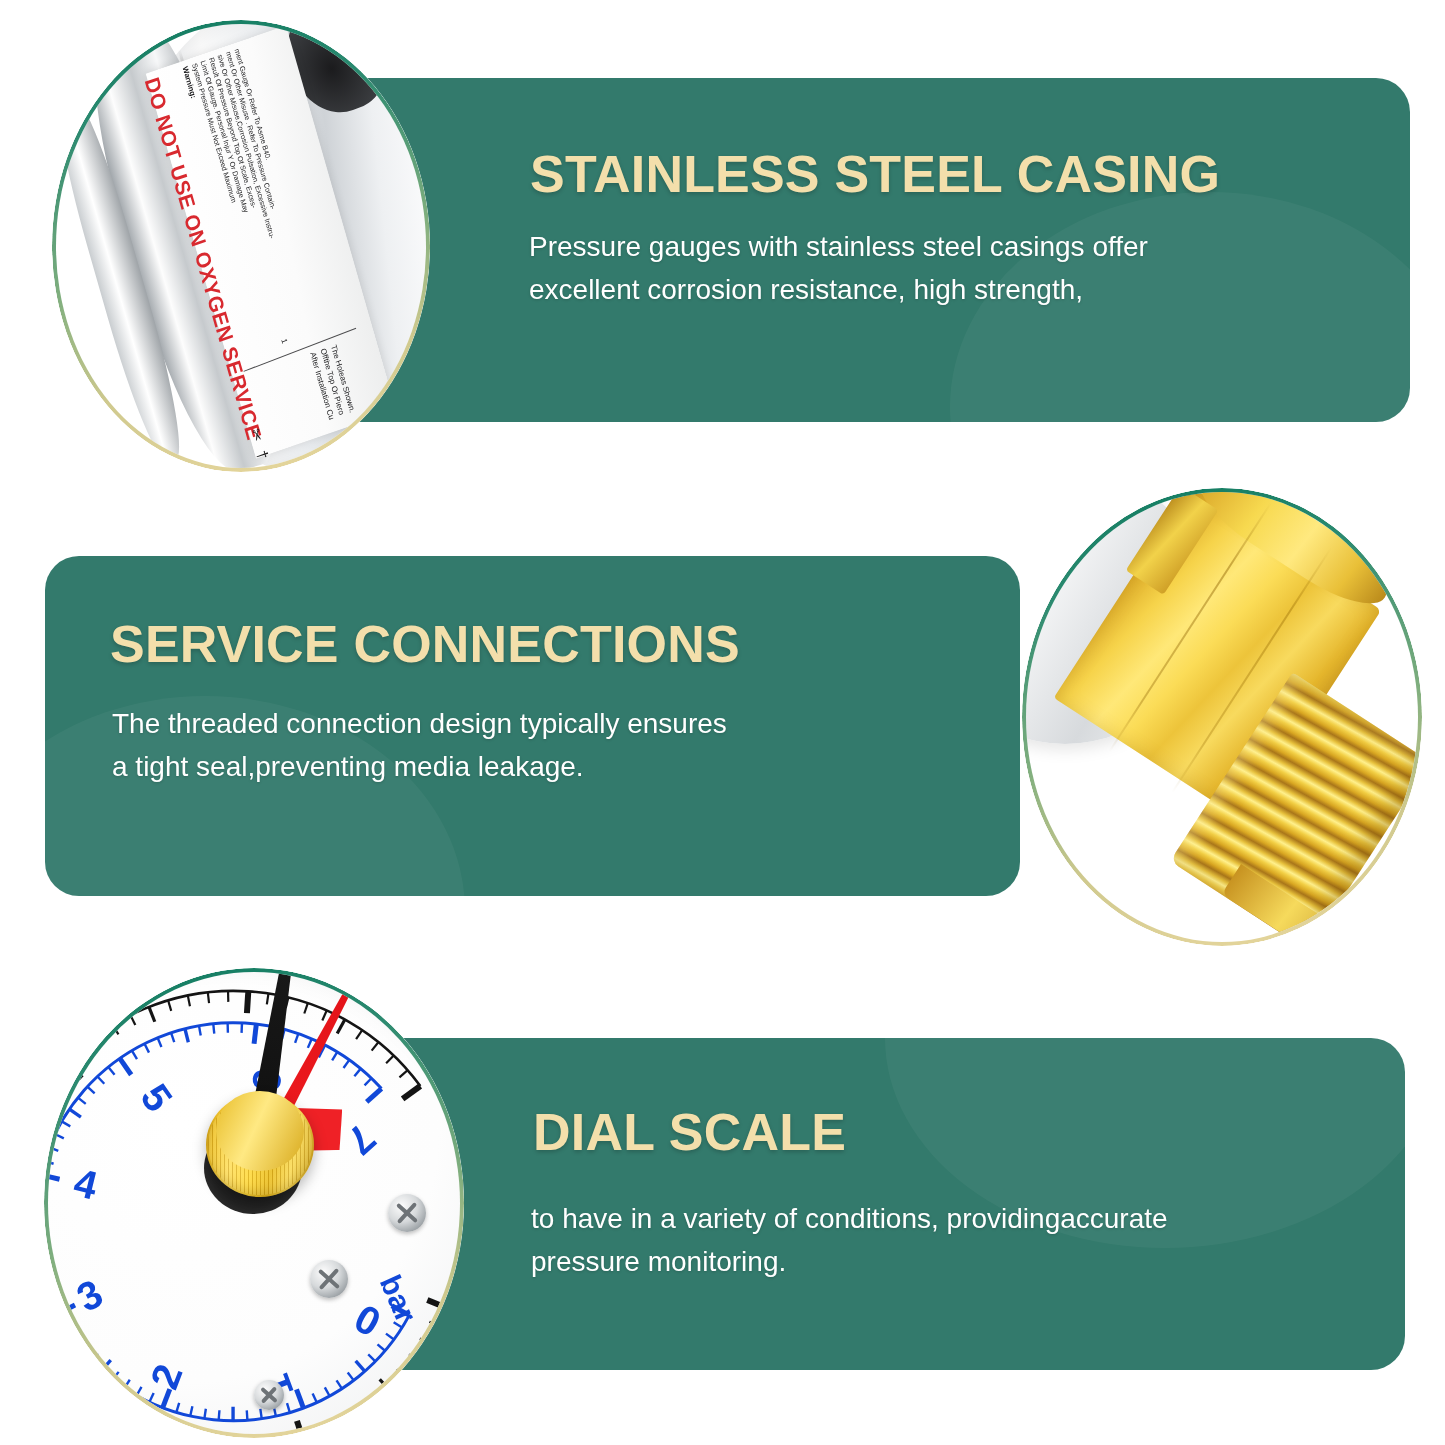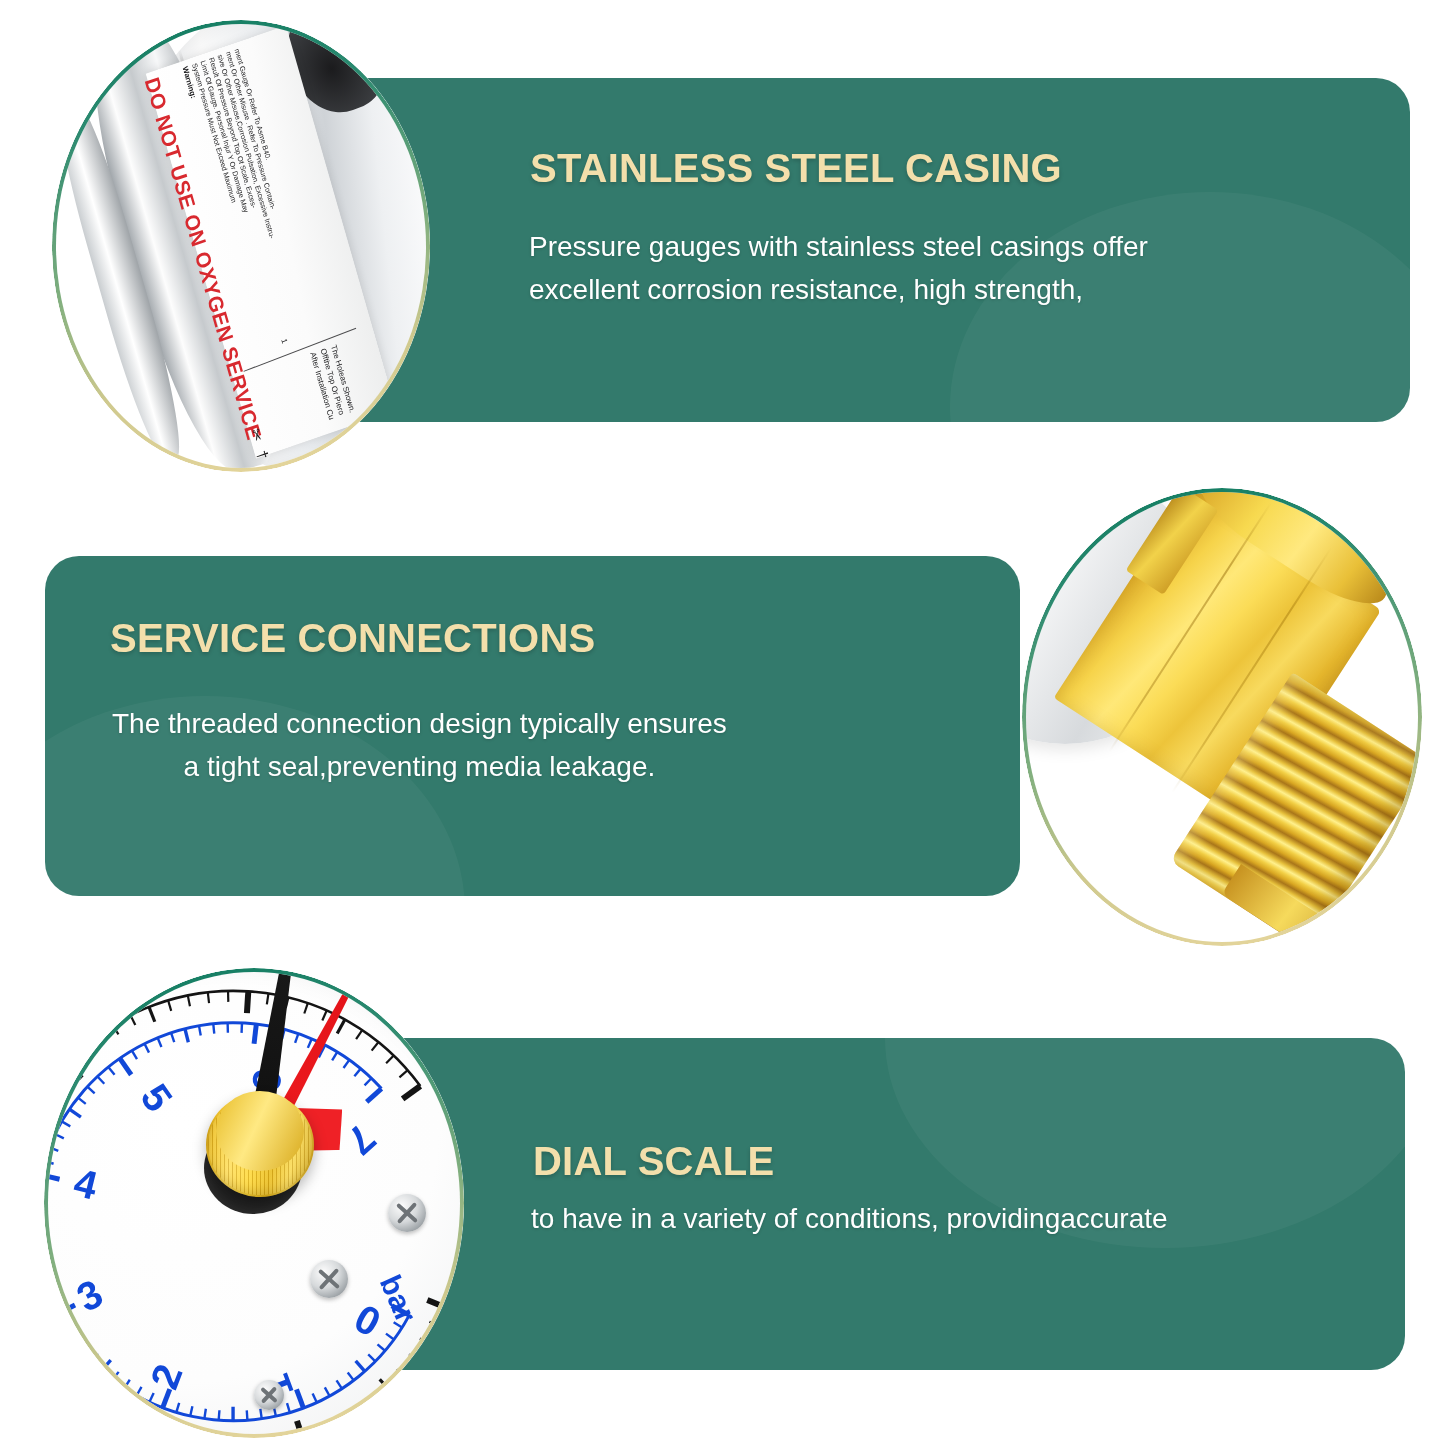--- a/index.html
+++ b/index.html
@@ -30,41 +30,41 @@
   .panel-2{left:45px;top:556px;width:975px;height:340px;}
   .panel-2 .blob{width:520px;height:430px;left:-100px;bottom:-230px;}
   .panel-3{left:300px;top:1038px;width:1105px;height:332px;}
   .panel-3 .blob{width:560px;height:420px;right:-40px;top:-210px;}
 
   
   .p-title{
     position:absolute;
     color:#f3dfab;
     font-weight:bold;
-    font-size:40px;
+    font-size:52px;
     letter-spacing:.2px;
     line-height:1;
     white-space:nowrap;
     text-shadow:0 2px 4px rgba(0,0,0,.20);
     font-stretch:condensed;
   }
   .p-body{
     position:absolute;
     color:#ffffff;
     font-size:28px;
     line-height:1.52;
     text-shadow:0 1px 3px rgba(0,0,0,.18);
   }
   .p-body div{white-space:nowrap;}
 
   .t1{left:530px;top:148px;}
   .b1{left:529px;top:226px;}
   .t2{left:110px;top:618px;}
-  .b2{left:112px;top:703px;text-align:center;}
-  .t3{left:533px;top:1141px;}
+  .b2{left:112px;top:703px;}
+  .t3{left:533px;top:1106px;}
   .b3{left:531px;top:1198px;}
 
   
   .circ{
     position:absolute;
     border-radius:50%;
     overflow:hidden;
     background:#fff;
   }
   .circ .ring{
@@ -394,20 +394,21 @@
     <div class="ring"></div>
   </div>
 
   <div class="panel panel-3">
     <div class="blob"></div>
   </div>
 
   <div class="p-title t3">DIAL SCALE</div>
   <div class="p-body b3">
     <div>to have in a variety of conditions, providingaccurate</div>
+    <div>pressure monitoring.</div>
   </div>
 
   <div class="circ circ-3">
     <div class="inner">
       <div class="dial-wrap">
         <div class="dial-rimouter"></div>
         <div class="dial">
           <svg viewBox="0 0 520 520">
             <g id="ticks-blue">
                 <line x1="423.8304088577984" y1="374.7152872702092" x2="407.4473679720185" y2="363.2437585431883" stroke="#1148d8" stroke-width="5" stroke-linecap="butt"></line>

